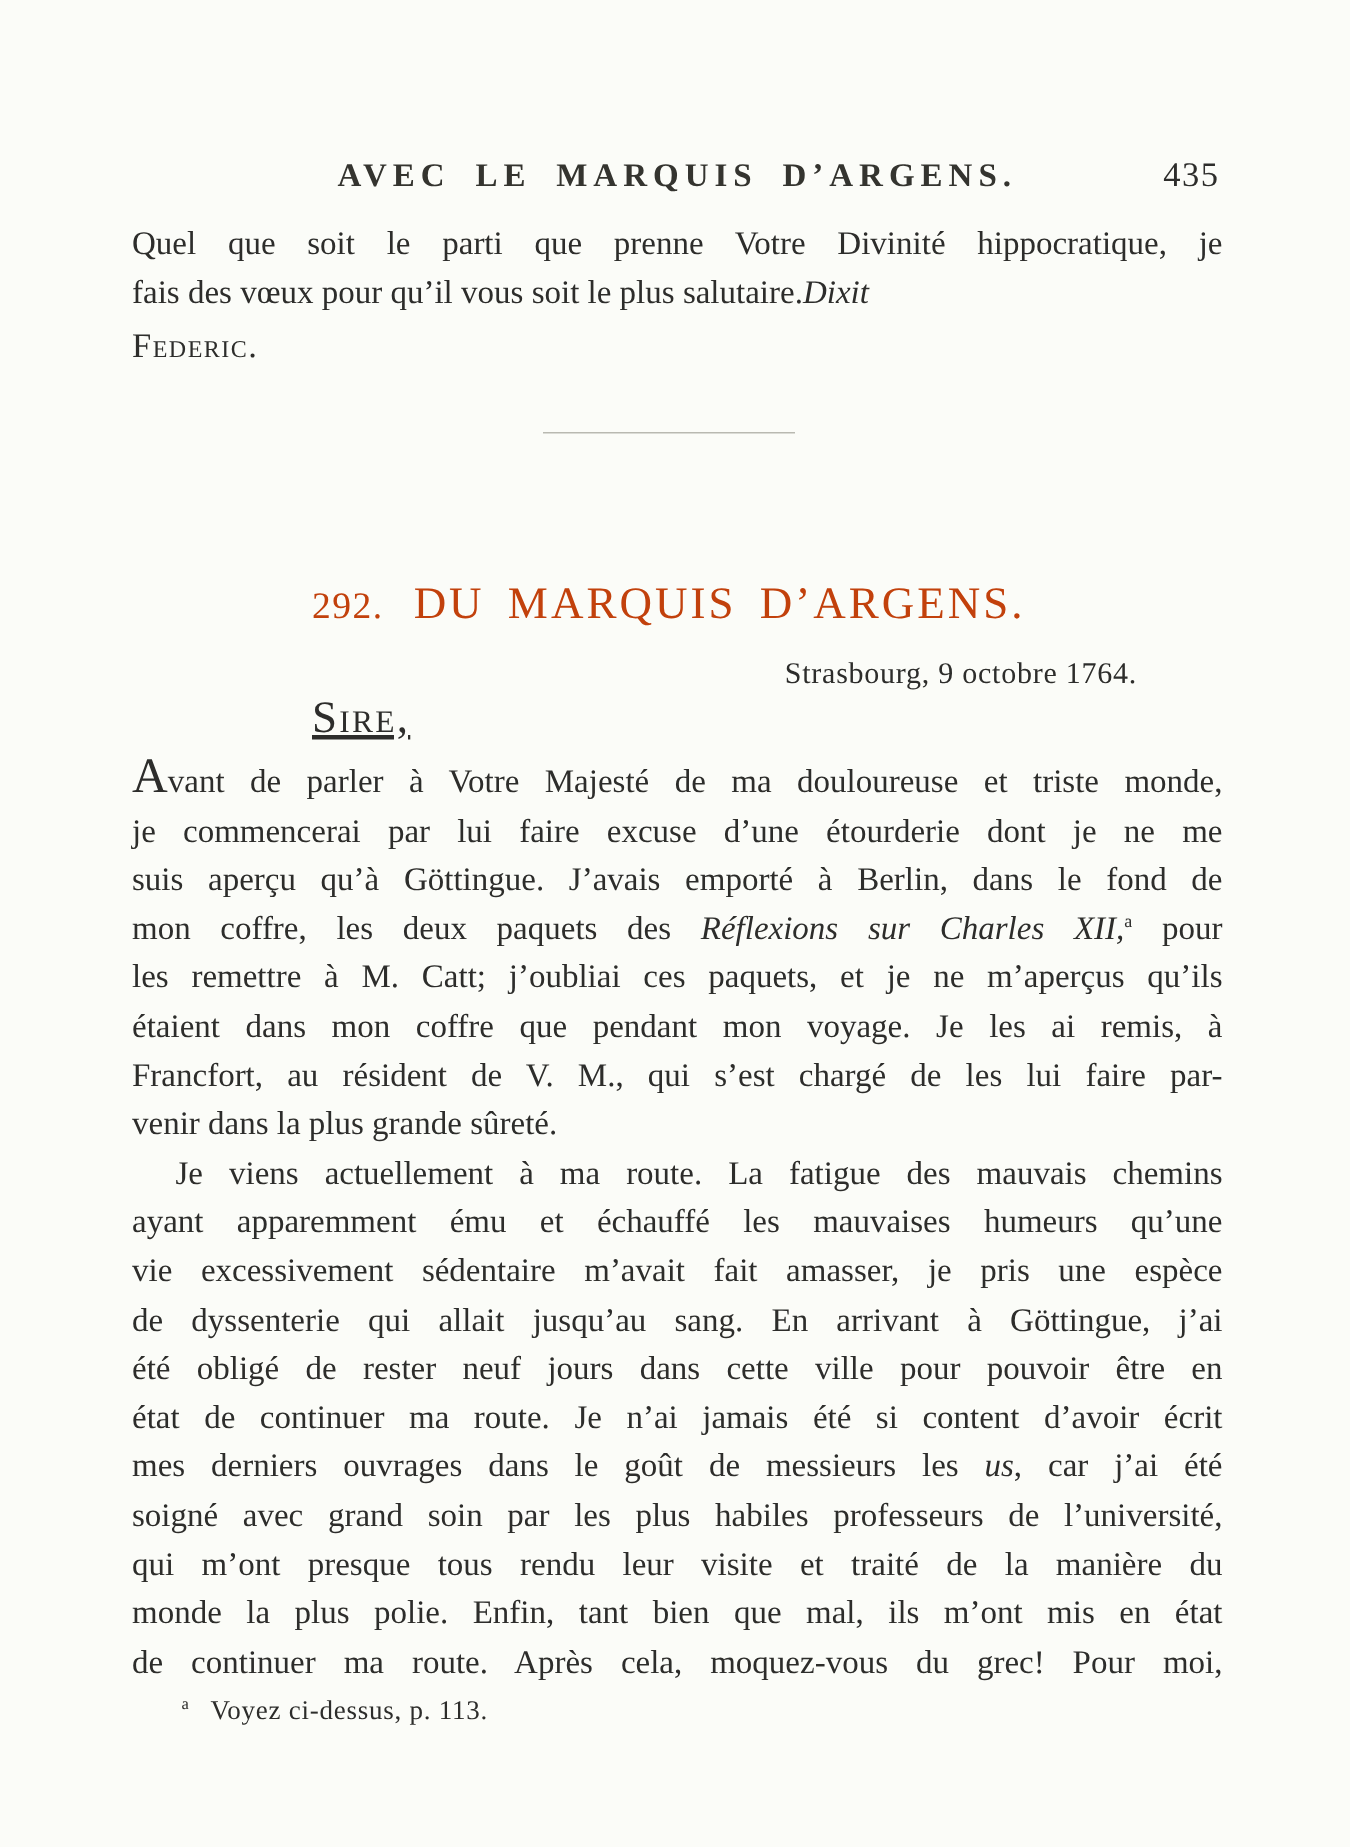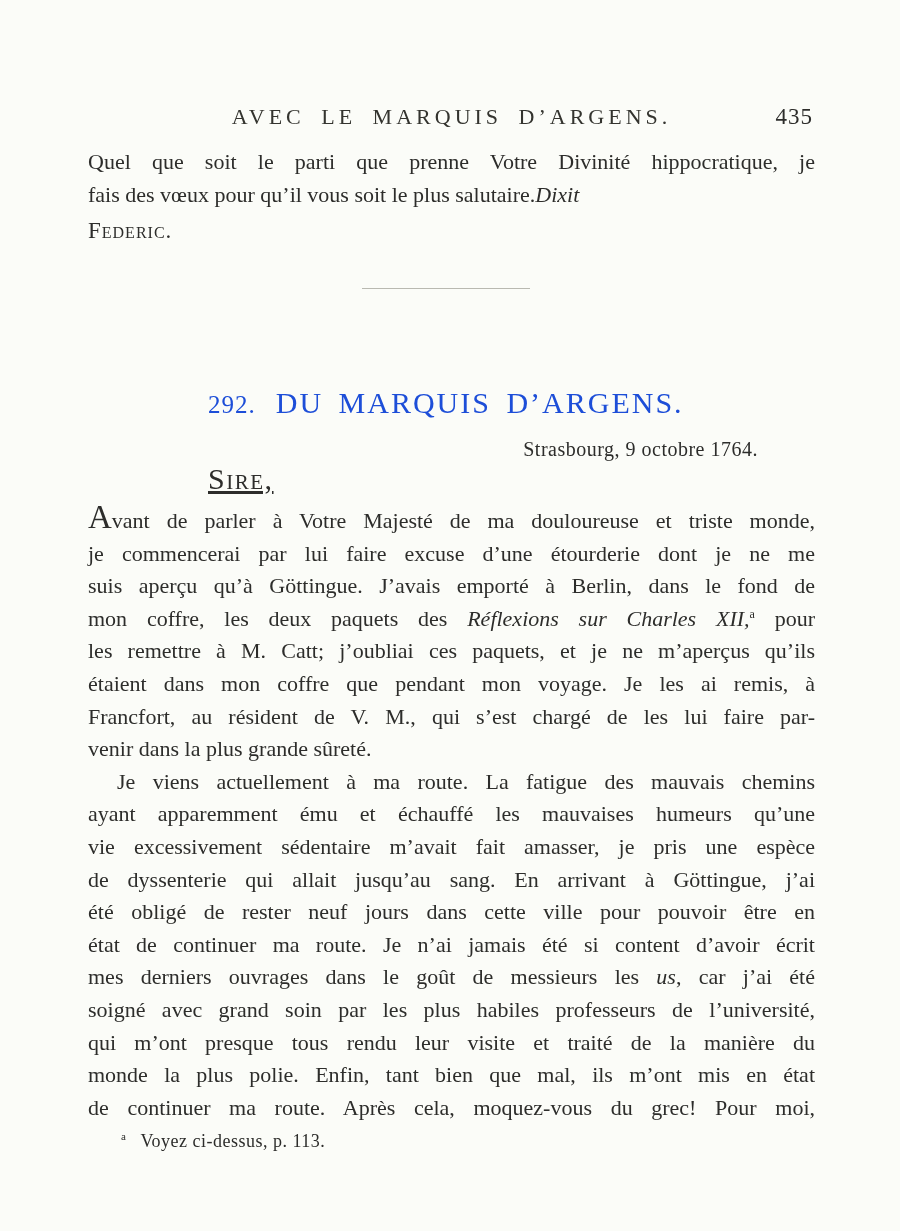--- a/index.html
+++ b/index.html
@@ -17,20 +17,21 @@
     position: absolute;
     left: 88px; top: 104px;
     width: 727px; height: 30px;
   }
   .header-title {
     text-align: center;
     font-size: 22px;
     letter-spacing: 4px;
     word-spacing: 7px;
     color: #34342f;
+    font-weight: bold;
   }
   .page-number {
     position: absolute;
     right: 2px; top: 0;
     font-size: 23px;
     letter-spacing: 1px;
   }
   
   .pline {
     text-align: justify;
@@ -73,21 +74,21 @@
     left: 362px; top: 288px;
     width: 168px; height: 1px;
     background: #b9b9b1;
   }
   .section-heading {
     position: absolute;
     left: 208px; top: 386px;
     margin: 0;
     font-weight: normal;
     white-space: nowrap;
-    color: #1d4ed8;
+    color: #c2410c;
   }
   .sec-num {
     font-size: 25px;
     letter-spacing: 1px;
     margin-right: 20px;
   }
   .sec-title {
     font-size: 30px;
     letter-spacing: 2px;
     word-spacing: 6px;

